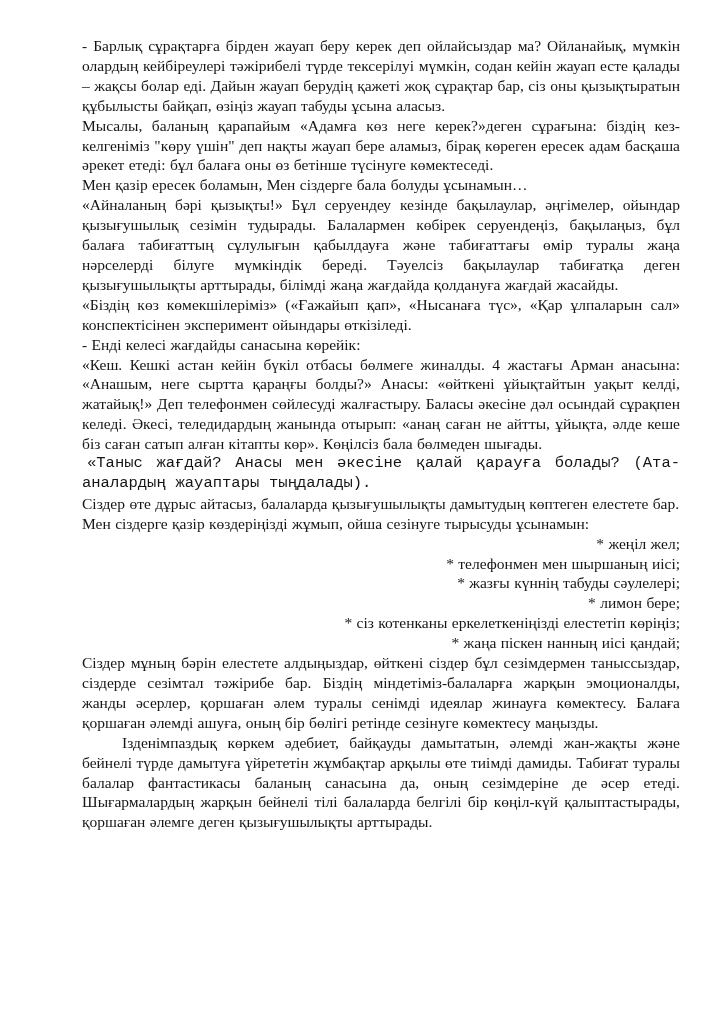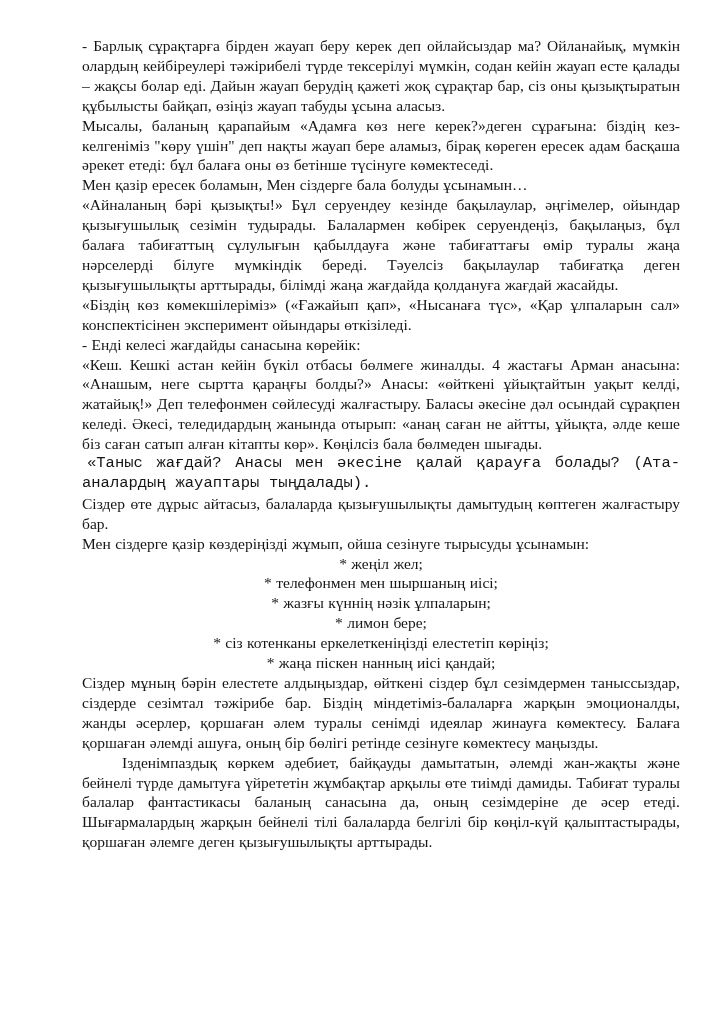--- a/index.html
+++ b/index.html
@@ -25,21 +25,21 @@
   }
   .content p {
     margin: 0;
     padding: 0;
     font-size: 15.5px;
     line-height: 19.9px;
     text-align: justify;
     word-spacing: 0.5px;
   }
   .content p.bullet {
-    text-align: center;
+    text-align: right;
   }
   .content p.small-indent {
     text-indent: 5px;
     font-family: Liberation Mono, monospace;
   }
   .content p.first-indent {
     text-indent: 40px;
   }
 </style>
 </head>
@@ -48,24 +48,24 @@
 <div class="page">
   <div class="content">
     <p>- Барлық сұрақтарға бірден жауап беру керек деп ойлайсыздар ма? Ойланайық, мүмкін олардың кейбіреулері тәжірибелі түрде тексерілуі мүмкін, содан кейін жауап есте қалады – жақсы болар еді. Дайын жауап берудің қажеті жоқ сұрақтар бар, сіз оны қызықтыратын құбылысты байқап, өзіңіз жауап табуды ұсына аласыз.</p>
     <p>Мысалы, баланың қарапайым «Адамға көз неге керек?»деген сұрағына: біздің кез-келгеніміз "көру үшін" деп нақты жауап бере аламыз, бірақ көреген ересек адам басқаша әрекет етеді: бұл балаға оны өз бетінше түсінуге көмектеседі.</p>
     <p>Мен қазір ересек боламын, Мен сіздерге бала болуды ұсынамын…</p>
     <p>«Айналаның бәрі қызықты!» Бұл серуендеу кезінде бақылаулар, әңгімелер, ойындар қызығушылық сезімін тудырады. Балалармен көбірек серуендеңіз, бақылаңыз, бұл балаға табиғаттың сұлулығын қабылдауға және табиғаттағы өмір туралы жаңа нәрселерді білуге мүмкіндік береді. Тәуелсіз бақылаулар табиғатқа деген қызығушылықты арттырады, білімді жаңа жағдайда қолдануға жағдай жасайды.</p>
     <p>«Біздің көз көмекшілеріміз» («Ғажайып қап», «Нысанаға түс», «Қар ұлпаларын сал» конспектісінен эксперимент ойындары өткізіледі.</p>
     <p>- Енді келесі жағдайды санасына көрейік:</p>
     <p>«Кеш. Кешкі астан кейін бүкіл отбасы бөлмеге жиналды. 4 жастағы Арман анасына: «Анашым, неге сыртта қараңғы болды?» Анасы: «өйткені ұйықтайтын уақыт келді, жатайық!» Деп телефонмен сөйлесуді жалғастыру. Баласы әкесіне дәл осындай сұрақпен келеді. Әкесі, теледидардың жанында отырып: «анаң саған не айтты, ұйықта, әлде кеше біз саған сатып алған кітапты көр». Көңілсіз бала бөлмеден шығады.</p>
     <p class="small-indent">«Таныс жағдай? Анасы мен әкесіне қалай қарауға болады? (Ата-аналардың жауаптары тыңдалады).</p>
-    <p>Сіздер өте дұрыс айтасыз, балаларда қызығушылықты дамытудың көптеген жалғастыру бар.</p>
+    <p>Сіздер өте дұрыс айтасыз, балаларда қызығушылықты дамытудың көптеген елестете бар.</p>
     <p>Мен сіздерге қазір көздеріңізді жұмып, ойша сезінуге тырысуды ұсынамын:</p>
     <p class="bullet">* жеңіл жел;</p>
     <p class="bullet">* телефонмен мен шыршаның иісі;</p>
-    <p class="bullet">* жазғы күннің нәзік ұлпаларын;</p>
+    <p class="bullet">* жазғы күннің табуды сәулелері;</p>
     <p class="bullet">* лимон бере;</p>
     <p class="bullet">* сіз котенканы еркелеткеніңізді елестетіп көріңіз;</p>
     <p class="bullet">* жаңа піскен нанның иісі қандай;</p>
     <p>Сіздер мұның бәрін елестете алдыңыздар, өйткені сіздер бұл сезімдермен таныссыздар, сіздерде сезімтал тәжірибе бар. Біздің міндетіміз-балаларға жарқын эмоционалды, жанды әсерлер, қоршаған әлем туралы сенімді идеялар жинауға көмектесу. Балаға қоршаған әлемді ашуға, оның бір бөлігі ретінде сезінуге көмектесу маңызды.</p>
     <p class="first-indent">Ізденімпаздық көркем әдебиет, байқауды дамытатын, әлемді жан-жақты және бейнелі түрде дамытуға үйрететін жұмбақтар арқылы өте тиімді дамиды. Табиғат туралы балалар фантастикасы баланың санасына да, оның сезімдеріне де әсер етеді. Шығармалардың жарқын бейнелі тілі балаларда белгілі бір көңіл-күй қалыптастырады, қоршаған әлемге деген қызығушылықты арттырады.</p>
   </div>
 </div>
 
 </body></html>

